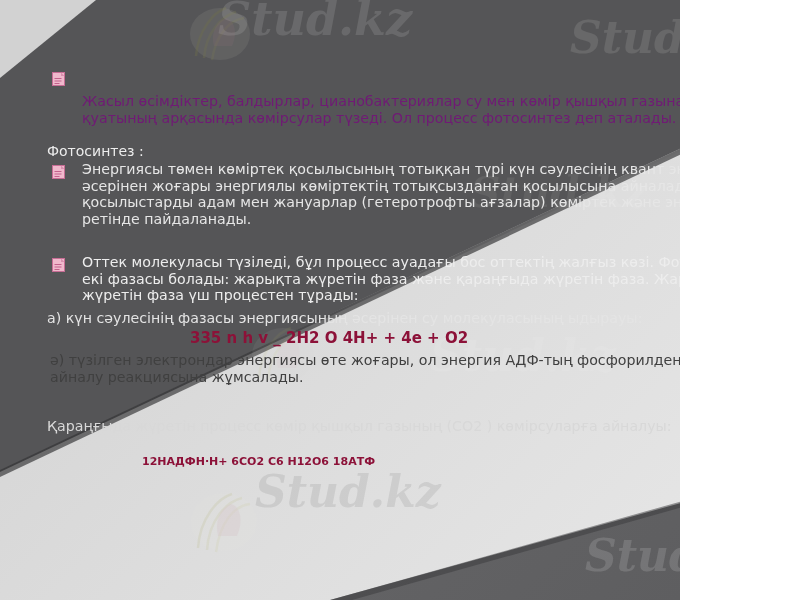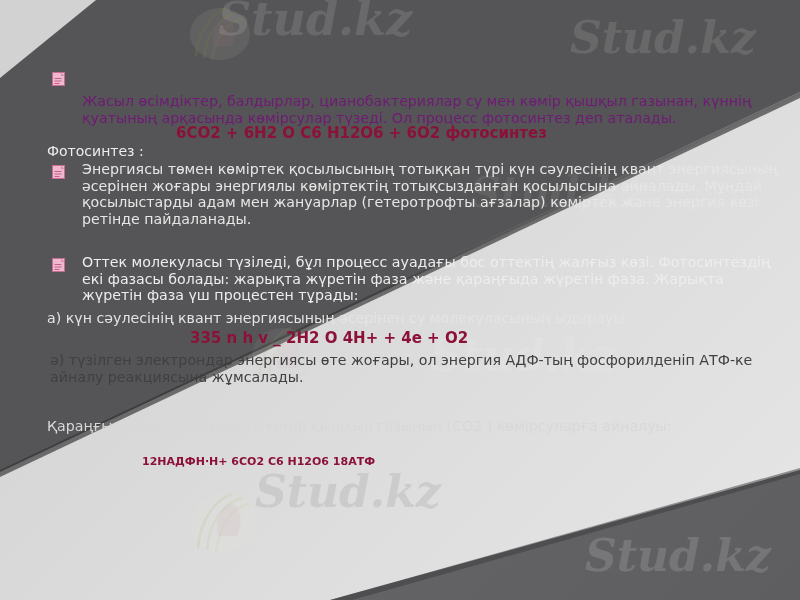--- a/index.html
+++ b/index.html
@@ -2,21 +2,21 @@
 <html><head>
 <meta charset="utf-8">
 <style>
   html, body {
     margin: 0;
     padding: 0;
     background: #ffffff;
   }
   #slide {
     position: relative;
-    width: 800px;
+    width: 680px;
     height: 600px;
     overflow: hidden;
     font-family: "DejaVu Sans", sans-serif;
     background: #d9d9d9;
     text-decoration: underline;
   }
   
   .bg-base {
     position: absolute;
     inset: 0;
@@ -206,21 +206,20 @@
           <rect x="0.5" y="0.5" width="12" height="13" fill="#f0b8cc" stroke="#c76d95" stroke-width="1"></rect>
           <path d="M9 0.5 L12.5 4 L9 4 Z" fill="#d890ae"></path>
           <rect x="2.5" y="6" width="7" height="1" fill="#c2618b"></rect>
           <rect x="2.5" y="8.5" width="7" height="1" fill="#c2618b"></rect>
           <rect x="2.5" y="11" width="5" height="1" fill="#c2618b"></rect>
         </svg>
       </span>
       <span class="body-text para-indent">Жасыл өсімдіктер, балдырлар, цианобактериялар су мен көмір қышқыл газынан, күннің қуатының арқасында көмірсулар түзеді. Ол процесс фотосинтез деп аталады.</span>
     </div>
 
-    <div class="formula formula-1">6CO2 + 6H2 O C6 H12O6 + 6O2 фотосинтез</div>
 
     <div class="label-photo">Фотосинтез :</div>
 
     <div class="bullet-row p2">
       <span class="bullet-icon">
         <svg width="13" height="14" viewBox="0 0 13 14">
           <rect x="0.5" y="0.5" width="12" height="13" fill="#f0b8cc" stroke="#c76d95" stroke-width="1"></rect>
           <path d="M9 0.5 L12.5 4 L9 4 Z" fill="#d890ae"></path>
           <rect x="2.5" y="6" width="7" height="1" fill="#c2618b"></rect>
           <rect x="2.5" y="8.5" width="7" height="1" fill="#c2618b"></rect>
@@ -236,21 +235,21 @@
           <rect x="0.5" y="0.5" width="12" height="13" fill="#f0b8cc" stroke="#c76d95" stroke-width="1"></rect>
           <path d="M9 0.5 L12.5 4 L9 4 Z" fill="#d890ae"></path>
           <rect x="2.5" y="6" width="7" height="1" fill="#c2618b"></rect>
           <rect x="2.5" y="8.5" width="7" height="1" fill="#c2618b"></rect>
           <rect x="2.5" y="11" width="5" height="1" fill="#c2618b"></rect>
         </svg>
       </span>
       <span class="body-text para-indent">Оттек молекуласы түзіледі, бұл процесс ауадағы бос оттектің жалғыз көзі. Фотосинтездің екі фазасы болады: жарықта жүретін фаза және қараңғыда жүретін фаза. Жарықта жүретін фаза үш процестен тұрады:</span>
     </div>
 
-    <div class="para-plain pa">а) күн сәулесінің квант энергиясының әсерінен су молекуласының ыдырауы:</div>
+    <div class="para-plain pa">а) күн сәулесінің фазасы энергиясының әсерінен су молекуласының ыдырауы:</div>
     <div class="formula formula-2">335 n h v _ 2H2 O 4H+ + 4e + O2</div>
 
     <div class="para-plain pb">ә) түзілген электрондар энергиясы өте жоғары, ол энергия АДФ-тың фосфорилденіп АТФ-ке айналу реакциясына жұмсалады.</div>
     <div class="para-plain pd">Қараңғыда жүретін процесс көмір қышқыл газының (CO2 ) көмірсуларға айналуы:</div>
 
     <div class="formula formula-3">12НАДФН·Н+ 6CO2 C6 H12O6 18АТФ</div>
 
   </div>
 </div>
 

